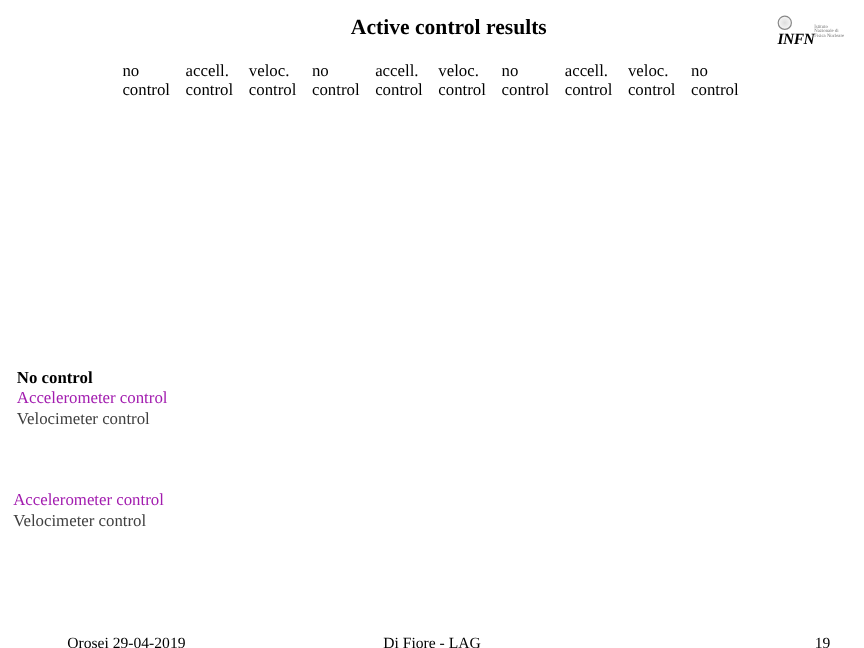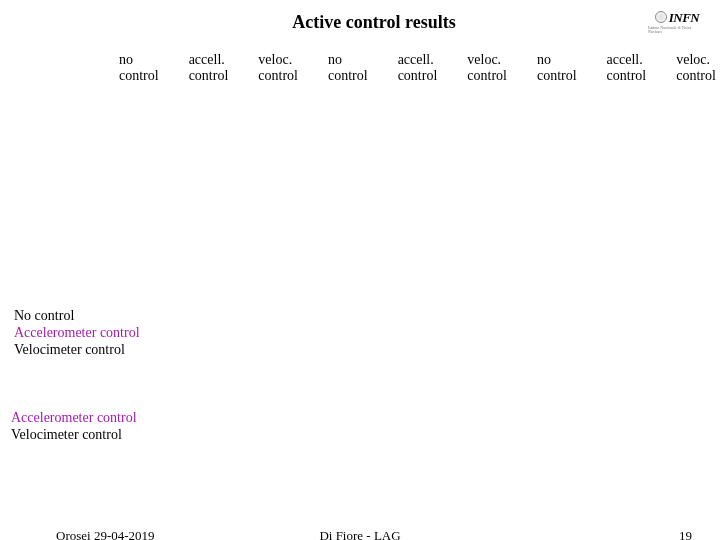--- a/index.html
+++ b/index.html
@@ -24,21 +24,21 @@
     font-size: 18px;
     padding-left: 28px;
   }
   .logo {
     position: absolute;
     top: 10px;
     right: 14px;
     width: 58px;
     height: 30px;
     display: flex;
-    flex-direction: column;
+    flex-direction: row;
     align-items: center;
   }
   .logo-mark {
     font-style: italic;
     font-weight: bold;
     font-size: 13px;
     font-family: Georgia, serif;
     letter-spacing: -0.5px;
     line-height: 1;
   }
@@ -62,39 +62,38 @@
     position: absolute;
     top: 52px;
     left: 102px;
     display: flex;
     gap: 13px;
   }
   .col {
     white-space: nowrap;
     font-size: 14px;
     line-height: 1.15;
-    margin-left: 17px;
   }
   .legend1 {
     position: absolute;
     top: 308px;
     left: 14px;
     font-size: 14px;
     line-height: 1.2;
   }
   .legend2 {
     position: absolute;
     top: 410px;
     left: 11px;
     font-size: 14px;
     line-height: 1.2;
   }
-  .black { color: #000; }
+  .black { color: #000; font-weight: bold; }
   .red { color: #a21caf; }
-  .green { color: #000000; font-family: Liberation Serif, serif; }
+  .green { color: #404040; font-family: Liberation Serif, serif; }
   .footer {
     position: absolute;
     bottom: 12px;
     left: 0;
     width: 100%;
     font-size: 13px;
   }
   .footer-left { position: absolute; left: 56px; }
   .footer-center { position: absolute; left: 50%; transform: translateX(-50%); }
   .footer-right { position: absolute; right: 28px; }

